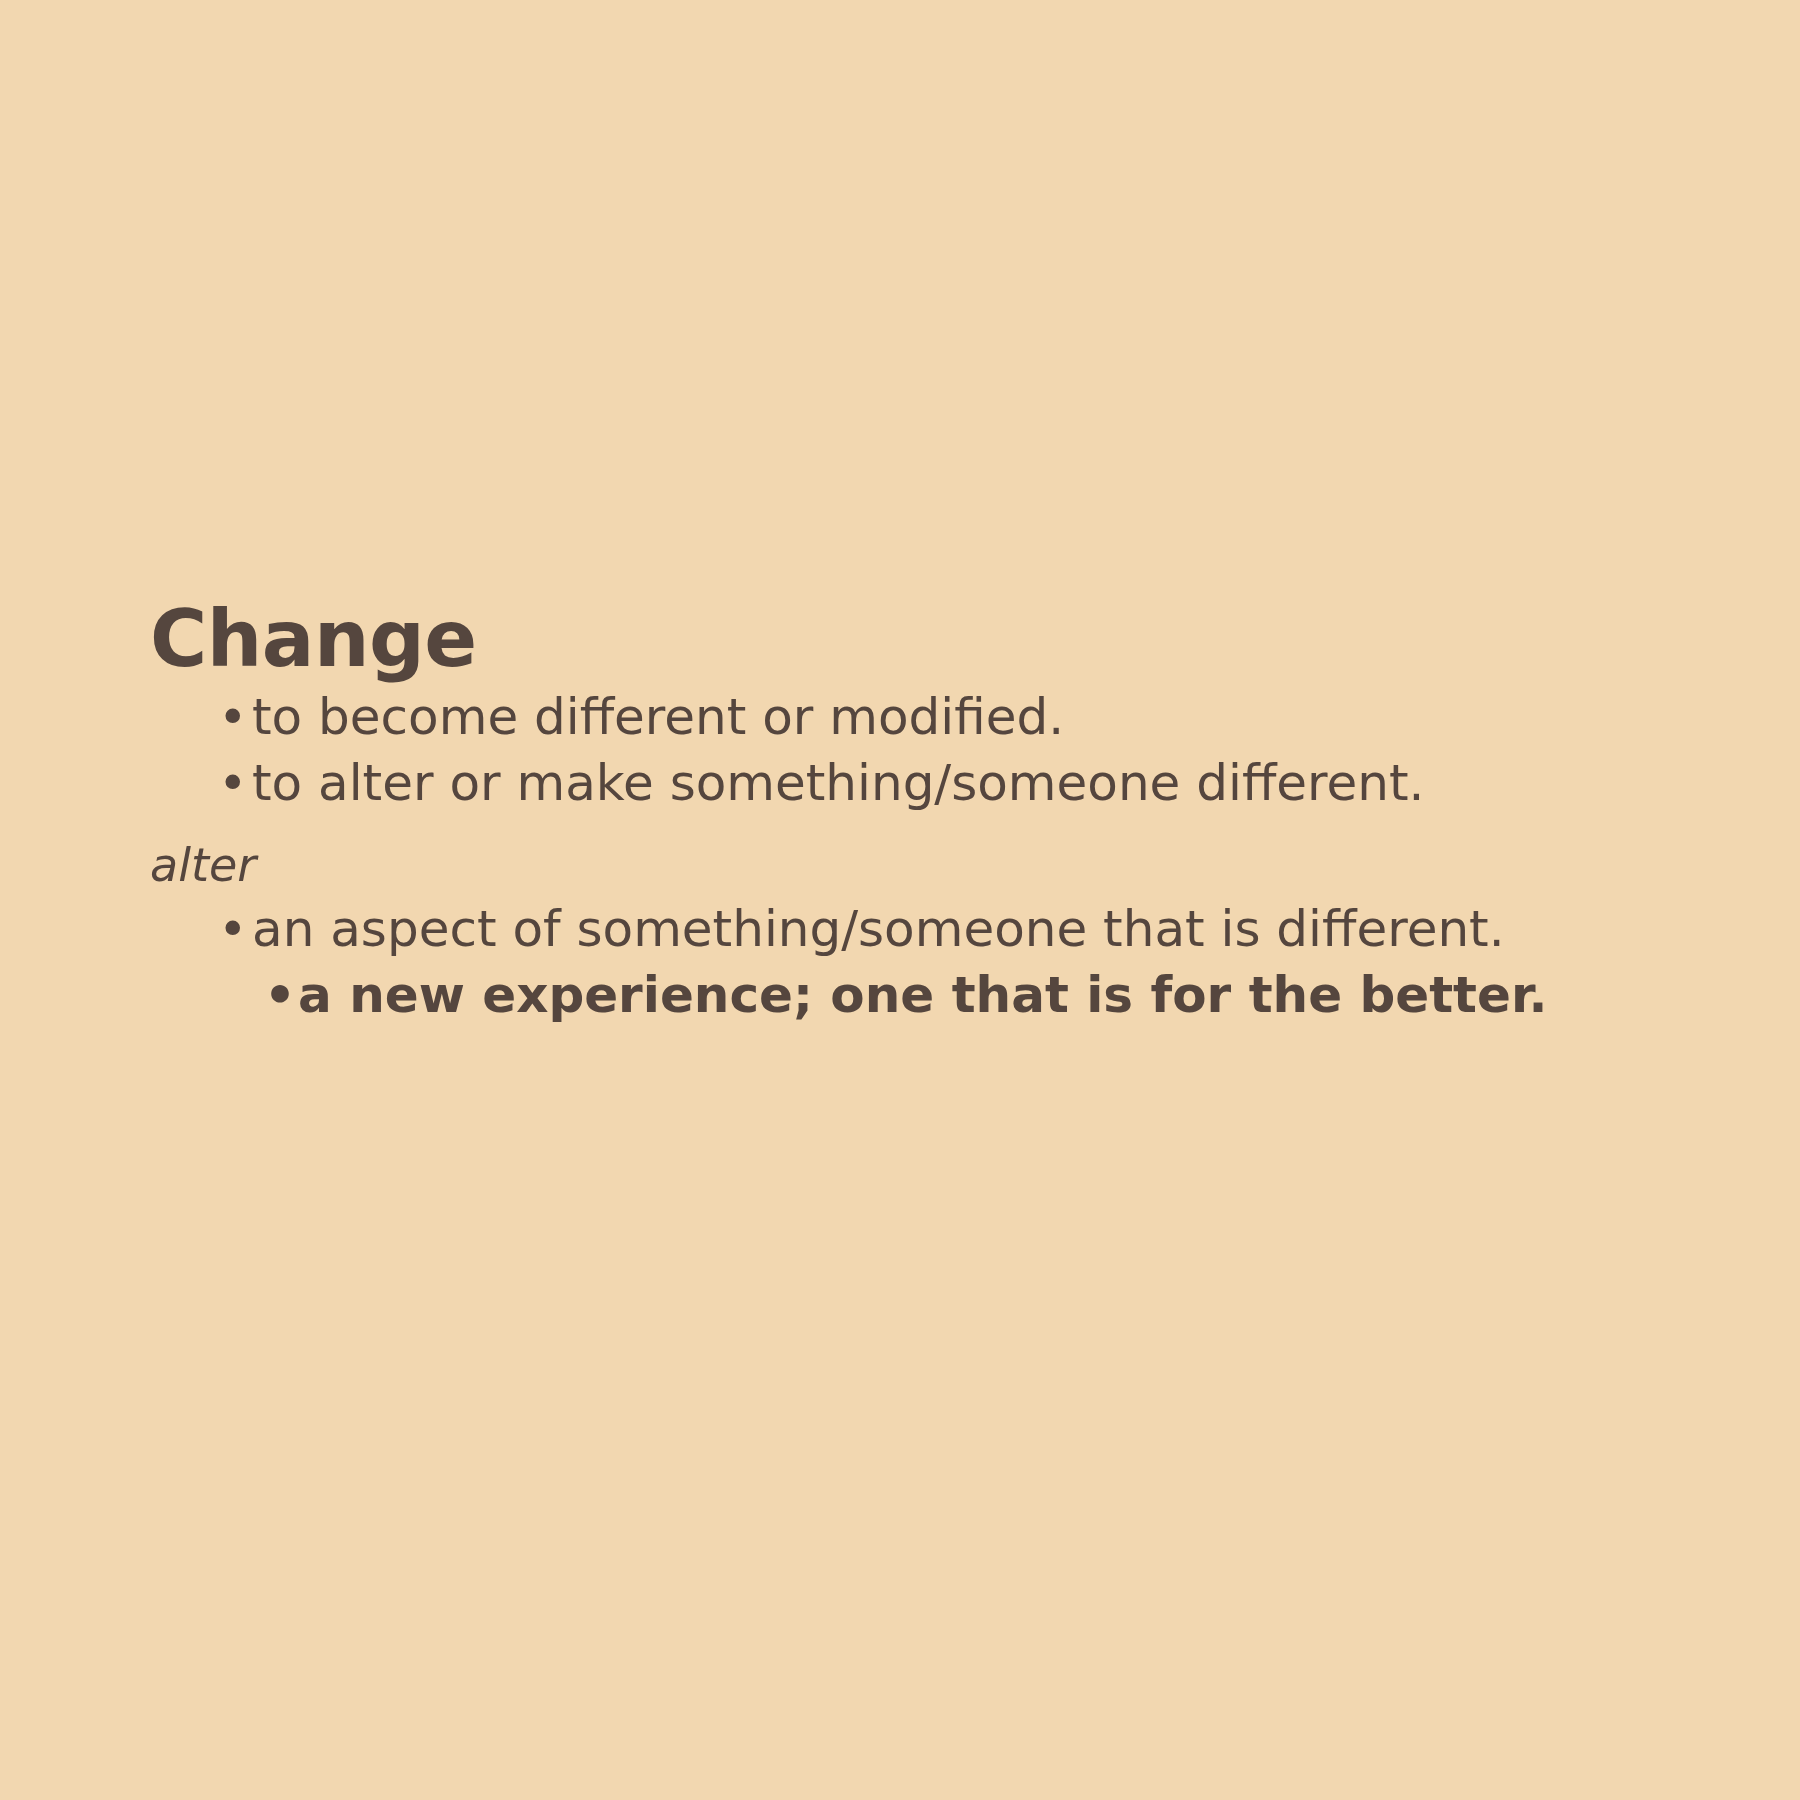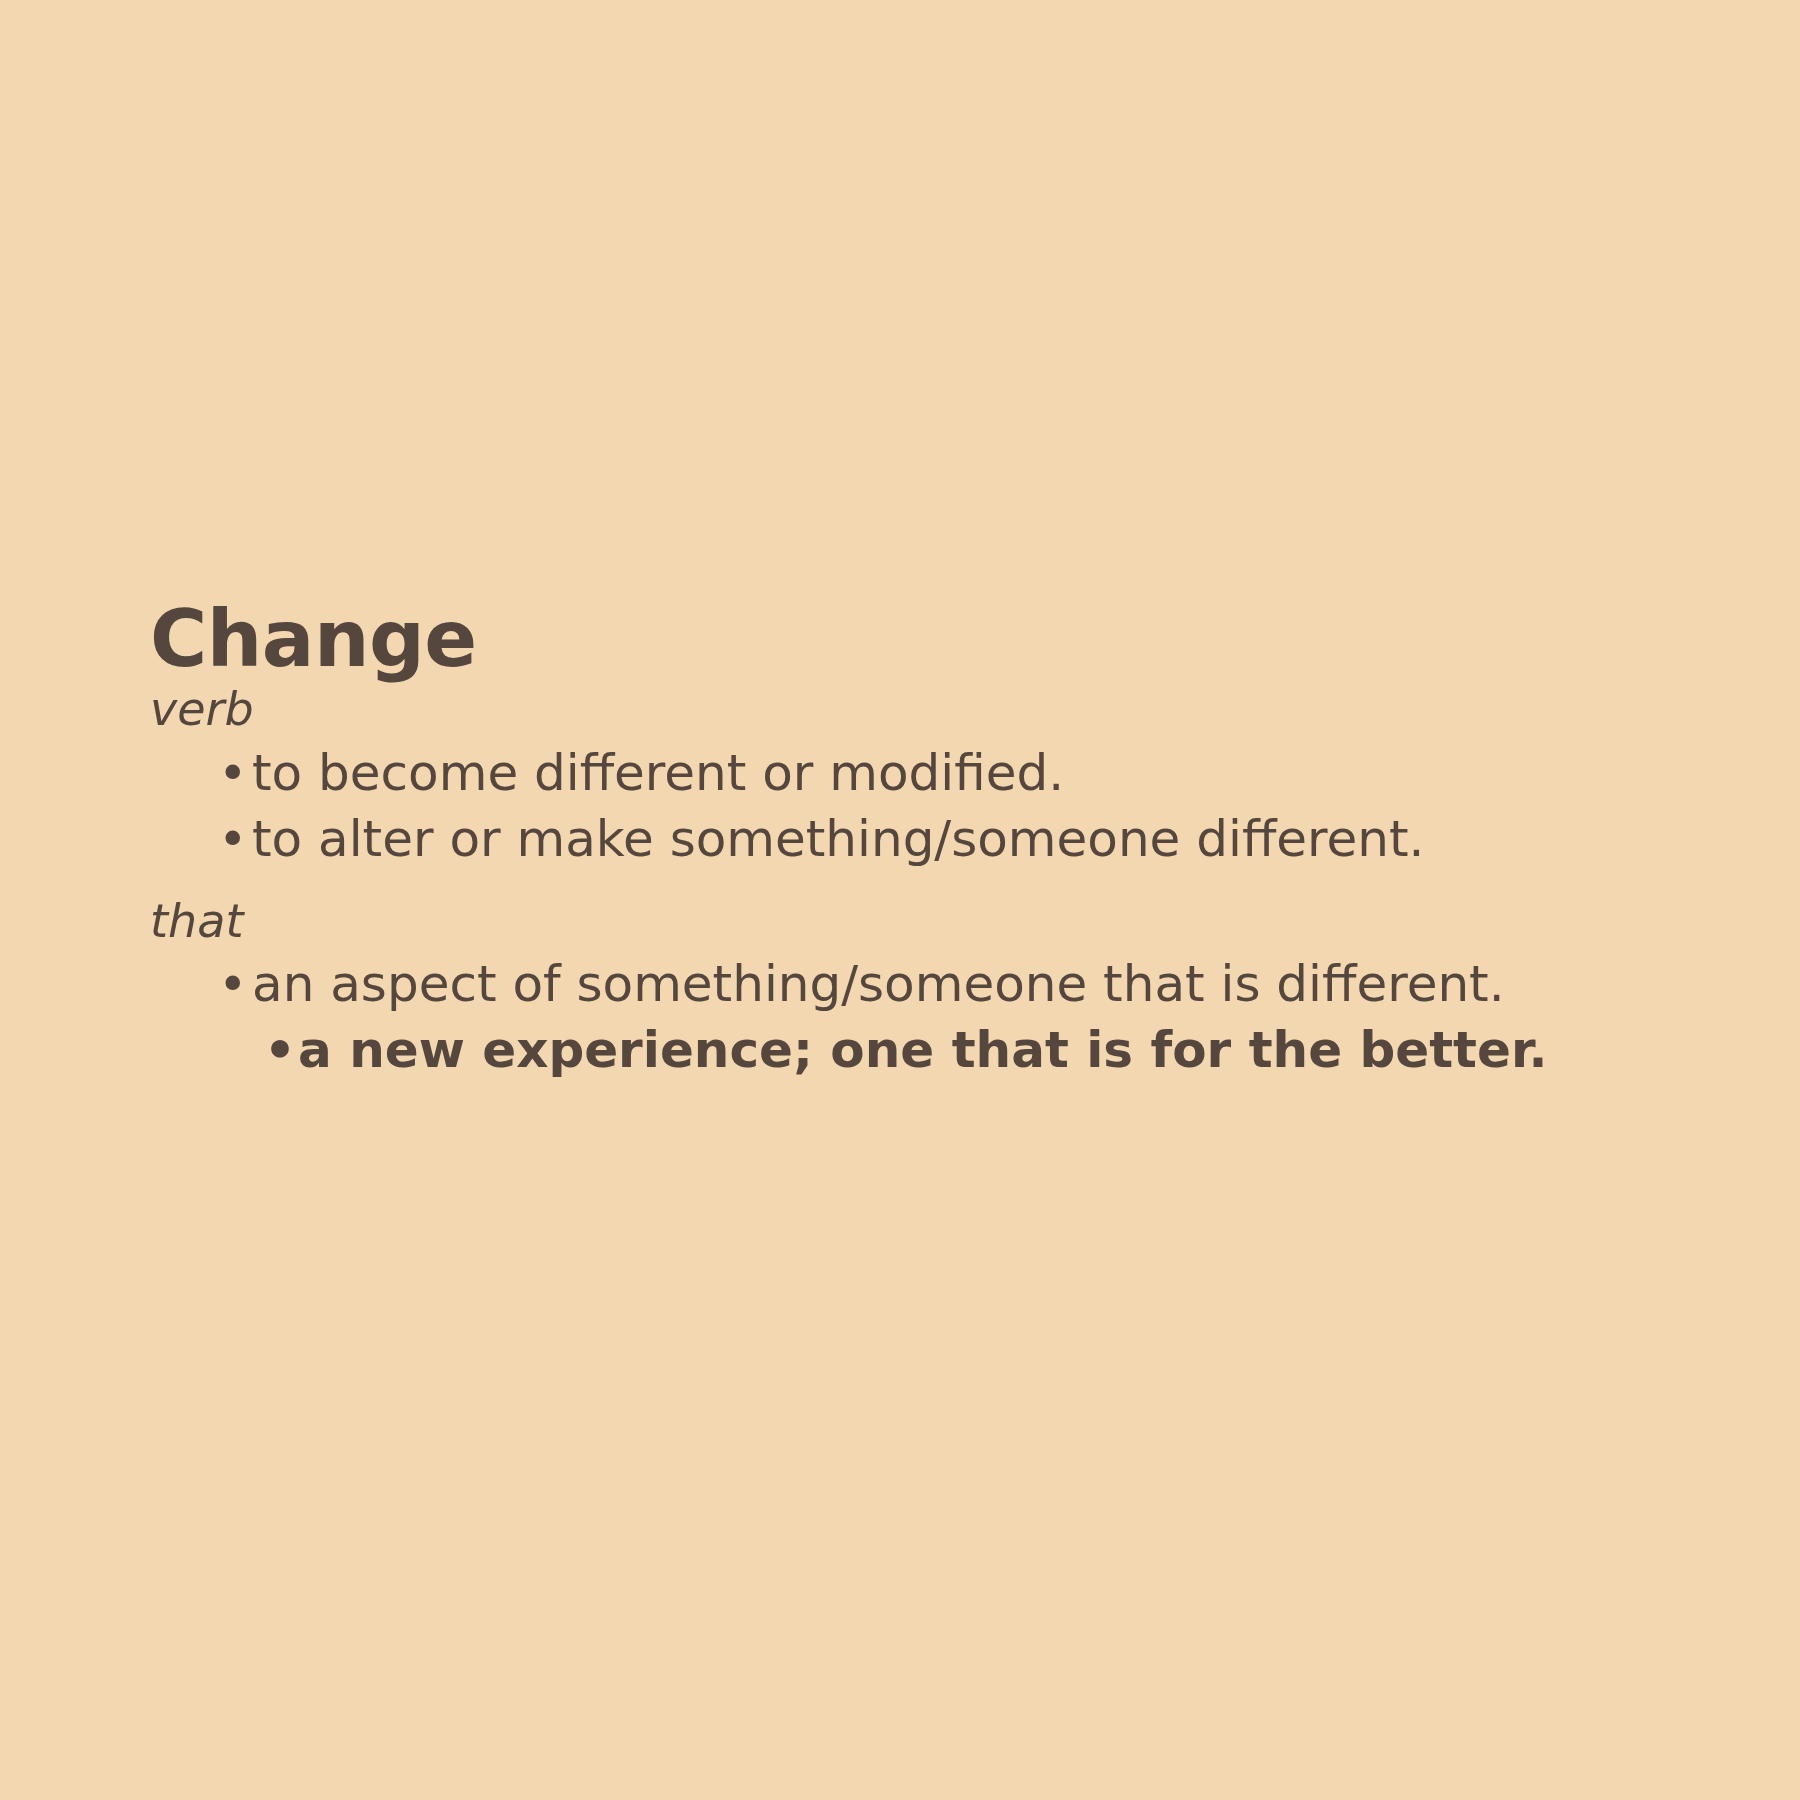--- a/index.html
+++ b/index.html
@@ -83,32 +83,31 @@
 </style>
 </head>
 <body style="background: rgb(242, 215, 176);">
 
 <div id="card" style="background: rgb(242, 215, 176);">
 
   <div class="entry">
 
     <h1 class="headword">Change</h1>
 
-    <div class="pos pos-verb">verb</div>
 
     <ul class="senses">
       <li class="sense">
         <span class="bullet">•</span><span>to become different or modified.</span>
       </li>
       <li class="sense">
         <span class="bullet">•</span><span>to alter or make something/someone different.</span>
       </li>
     </ul>
 
-    <div class="pos pos-noun">that</div>
+    <div class="pos pos-noun">alter</div>
 
     <ul class="senses">
       <li class="sense">
         <span class="bullet">•</span><span>an aspect of something/someone that is different.</span>
       </li>
       <li class="sense bold">
         <span class="bullet">•</span><span>a new experience; one that is for the better.</span>
       </li>
     </ul>
 

